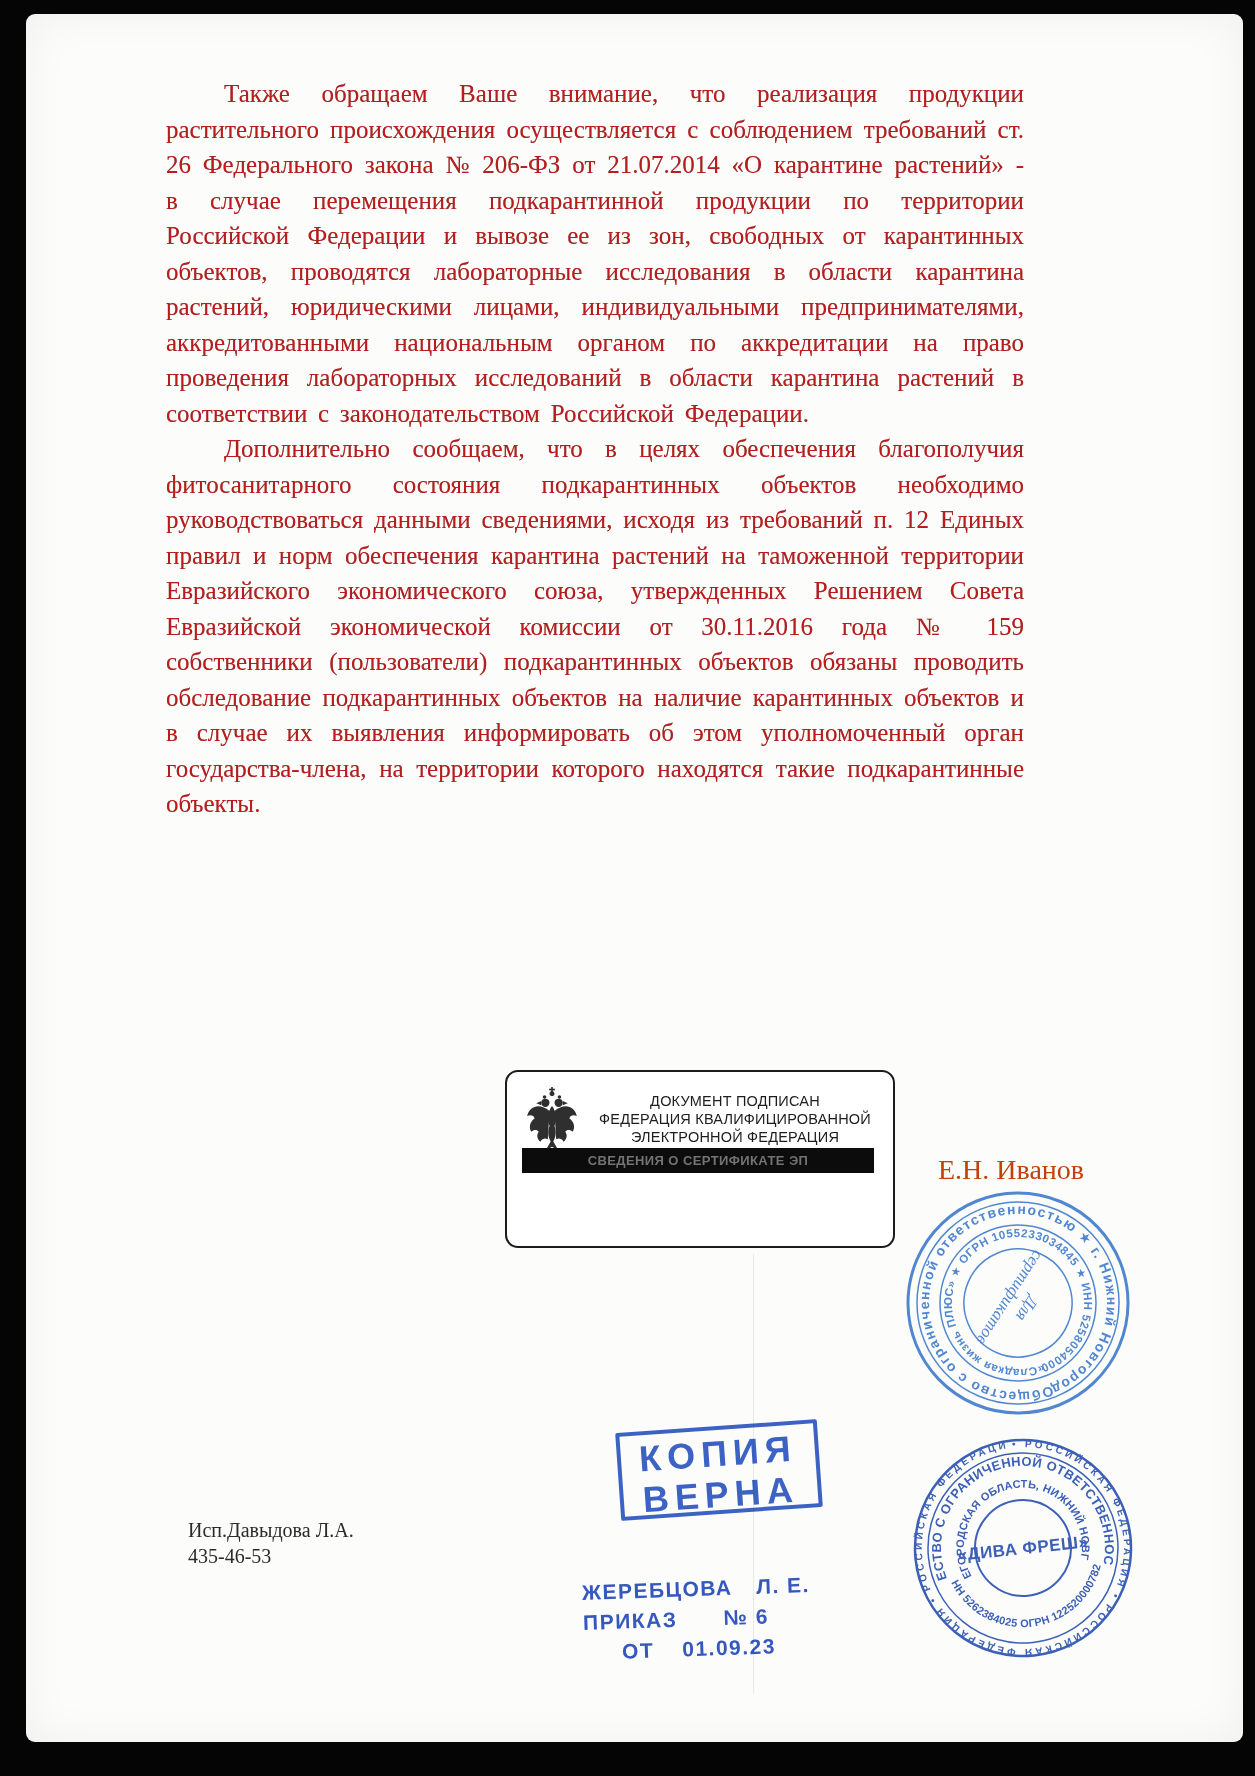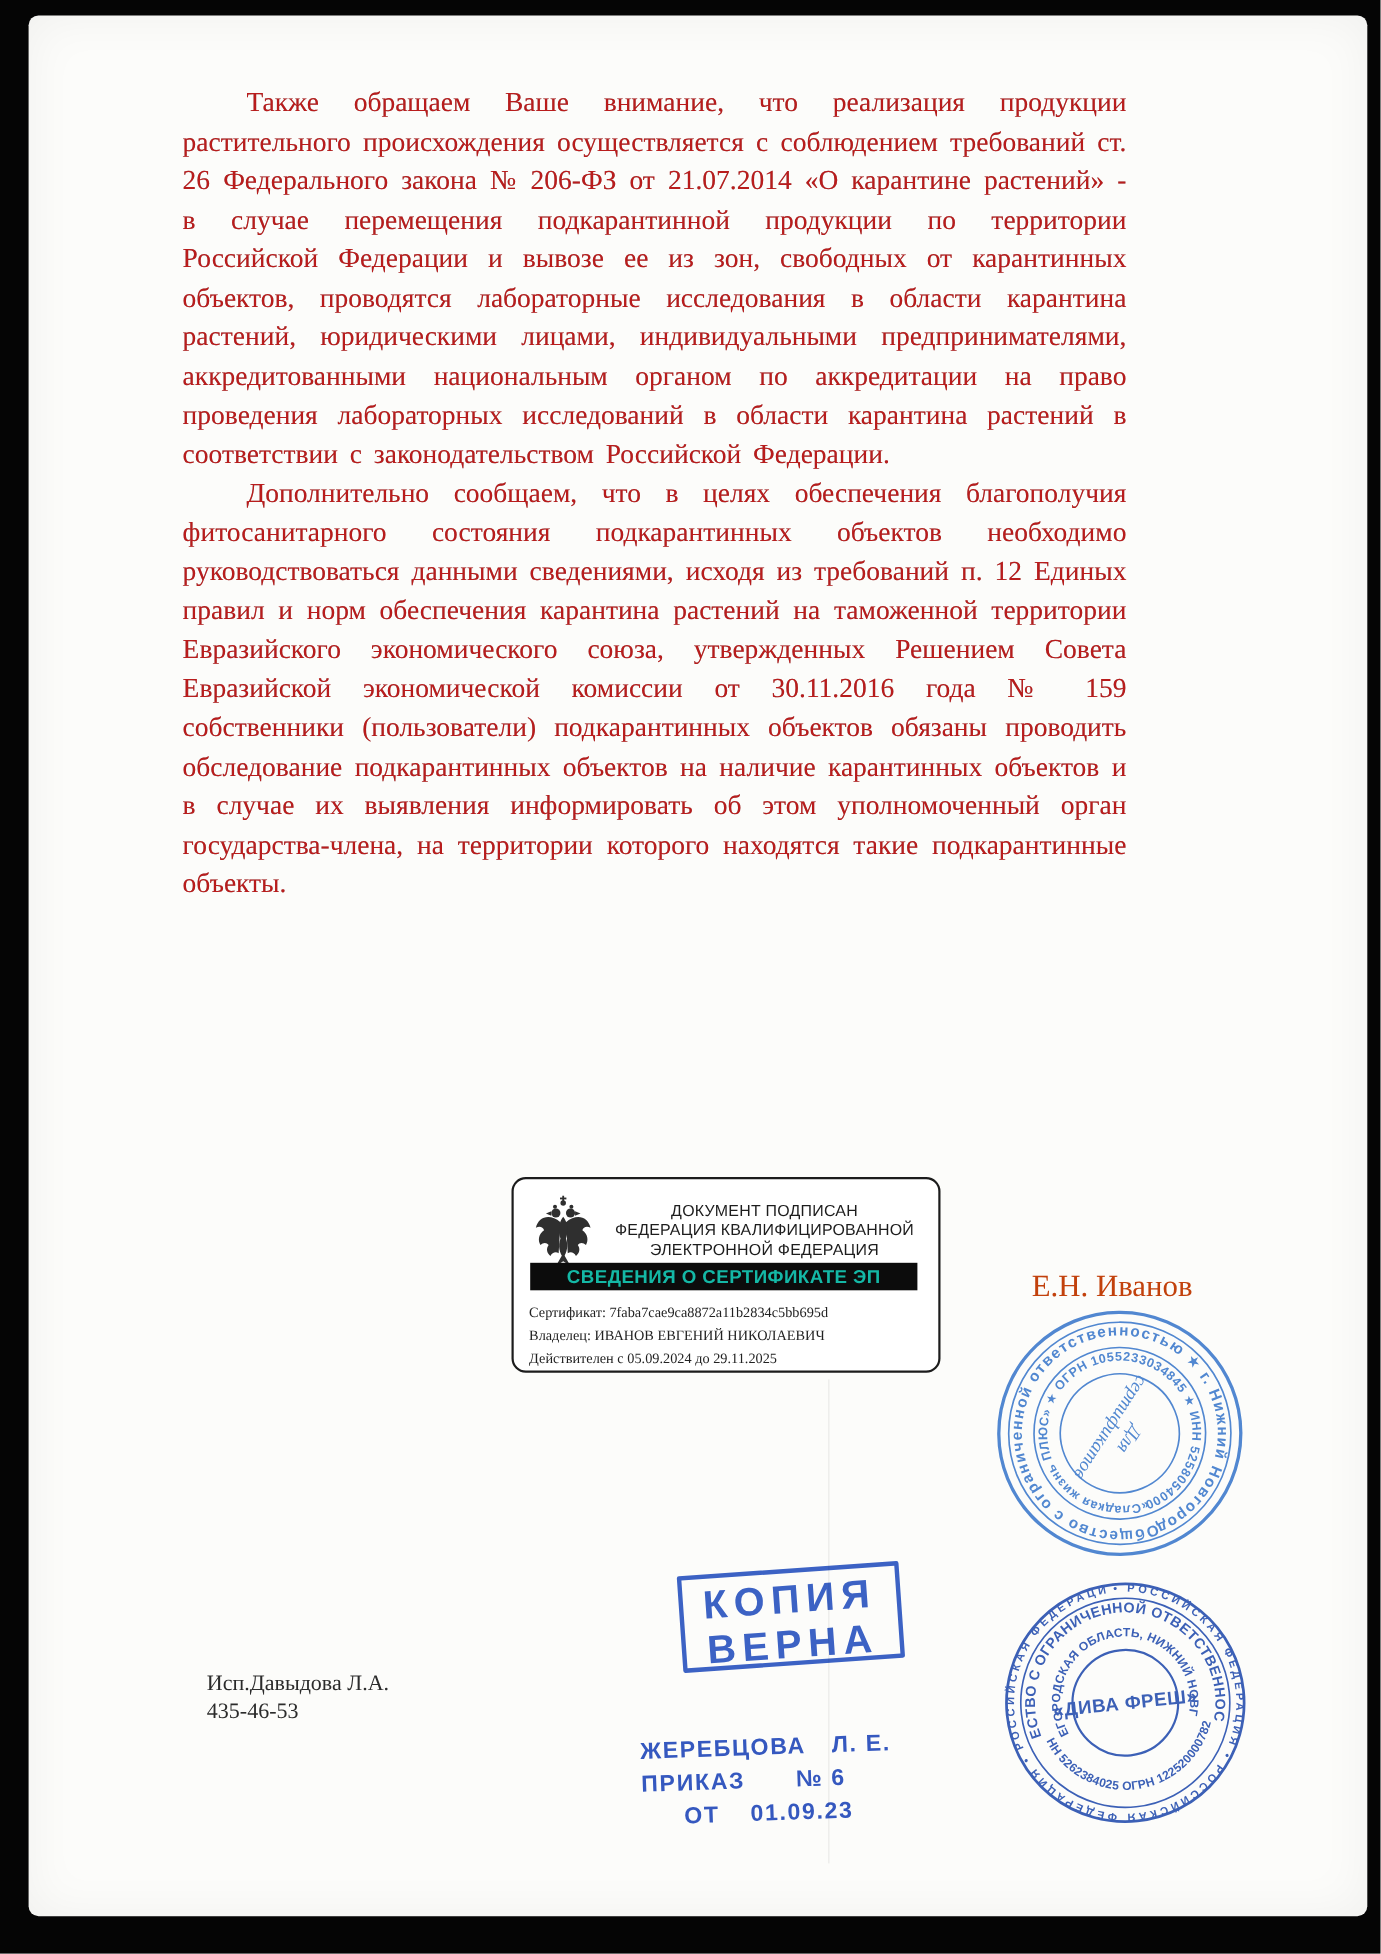--- a/index.html
+++ b/index.html
@@ -15,34 +15,34 @@
   
   .body-text{
     position:absolute;left:140px;top:62px;width:858px;
     font-size:25px;line-height:35.5px;color:#b91c1c;
     text-align:justify;word-spacing:4.5px;
     text-shadow:0 0 0.5px rgba(20,20,20,0.35);
   }
   .body-text p{margin:0;text-indent:58px;}
   
   .esign-box{
-    position:absolute;left:439px;top:1056px;width:390px;height:178px;
+    position:absolute;left:479px;top:1056px;width:390px;height:178px;
     border:2.5px solid #1c1c1c;border-radius:13px;background:#fff;
     box-sizing:border-box;
   }
   .eagle{position:absolute;left:16px;top:12px;width:58px;height:74px;}
   .esign-title{
     position:absolute;left:82px;top:20px;width:292px;text-align:center;
     font-family:"Liberation Sans","DejaVu Sans",sans-serif;
     font-size:14.5px;line-height:18px;color:#1d1d1d;letter-spacing:0.2px;
   }
   .esign-banner{
     position:absolute;left:15px;top:76px;width:352px;height:25px;background:#0c0c0c;
-    color:#14b8a6;font-family:"Liberation Sans","DejaVu Sans",sans-serif;
-    font-weight:bold;font-size:17px;line-height:25px;text-align:center;letter-spacing:0.4px;
+    color:#737373;font-family:"Liberation Sans","DejaVu Sans",sans-serif;
+    font-weight:bold;font-size:13px;line-height:25px;text-align:center;letter-spacing:0.4px;
   }
   .esign-cert{
     position:absolute;left:14px;top:110px;width:360px;
     font-size:13px;line-height:21px;color:#222;
   }
   
   .sig-title{position:absolute;left:167px;top:1134px;font-size:26px;line-height:37px;color:#242424;}
   .sig-name{position:absolute;left:912px;top:1140px;font-size:28px;color:#c2410c;}
   
   .executor{position:absolute;left:162px;top:1503px;font-size:20px;line-height:26px;color:#2b2b2b;}
@@ -112,25 +112,20 @@
         <path d="M35 24 C30 30 29 40 32 48 C29 56 31 64 35 69 C39 64 41 56 38 48 C41 40 40 30 35 24 Z"></path>
         <path d="M35 64 L27 78 L35 73 L43 78 Z"></path>
       </g>
     </svg>
     <div class="esign-title">
       <div>ДОКУМЕНТ ПОДПИСАН</div>
       <div>ФЕДЕРАЦИЯ КВАЛИФИЦИРОВАННОЙ</div>
       <div>ЭЛЕКТРОННОЙ ФЕДЕРАЦИЯ</div>
     </div>
     <div class="esign-banner">СВЕДЕНИЯ О СЕРТИФИКАТЕ ЭП</div>
-    <div class="esign-cert">
-      <div>Сертификат: 7faba7cae9ca8872a11b2834c5bb695d</div>
-      <div>Владелец:  ИВАНОВ ЕВГЕНИЙ НИКОЛАЕВИЧ</div>
-      <div>Действителен с 05.09.2024 до 29.11.2025</div>
-    </div>
   </div>
 
   <div class="sig-name">Е.Н. Иванов</div>
 
   <div class="executor">
     <div>Исп.Давыдова Л.А.</div>
     <div>435-46-53</div>
   </div>
 
   <div class="fold"></div>

